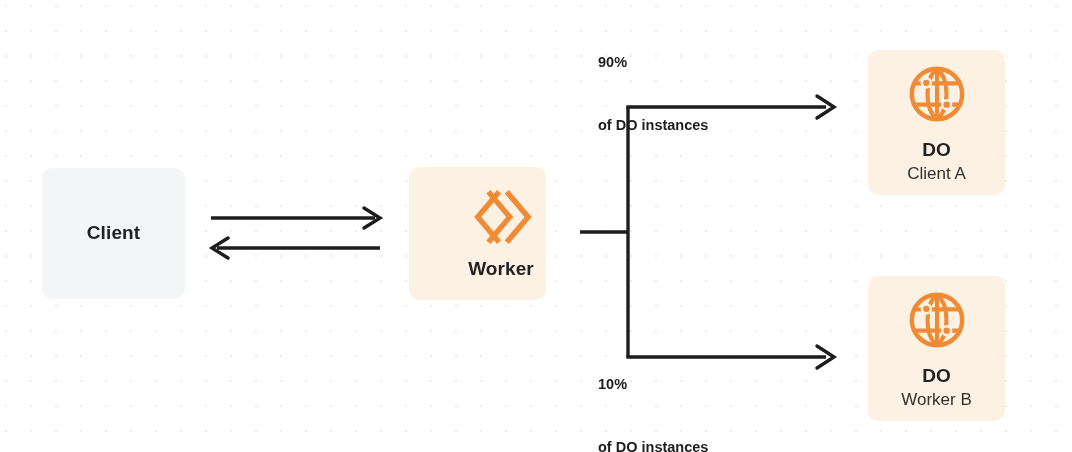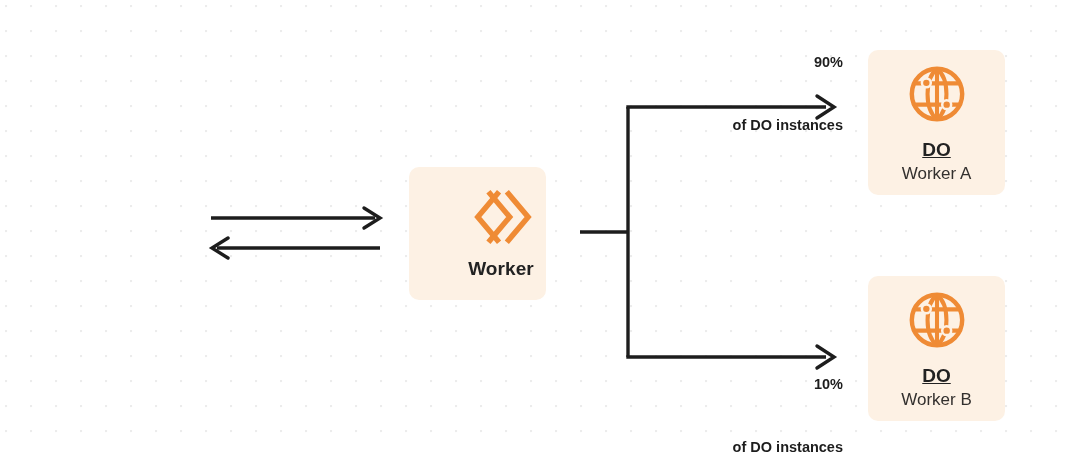--- a/index.html
+++ b/index.html
@@ -69,21 +69,20 @@
     color: #222222;
     letter-spacing: 0.1px;
     line-height: 1.2;
   }
   .node-title-do {
     font-size: 19px;
     font-weight: bold;
     color: #222222;
     margin-top: 14px;
     line-height: 1.15;
-    text-decoration: underline;
   }
   .node-sub {
     font-size: 17px;
     font-weight: normal;
     color: #33302e;
     margin-top: 3px;
     line-height: 1.2;
   }
 
   .icon-worker {
@@ -105,21 +104,21 @@
     top: 0;
     width: 1072px;
     height: 452px;
     overflow: visible;
     pointer-events: none;
   }
 
   
   .edge-label {
     position: absolute;
-    text-align: right;
+    text-align: left;
     font-size: 14.5px;
     font-weight: bold;
     color: #1d1d1d;
     line-height: 1.45;
     white-space: nowrap;
   }
   .label-90 {
     left: 598px;
     top: 52px;
     width: 245px;
@@ -158,20 +157,23 @@
       <path d="M 626.3 107 L 826 107" fill="none" stroke="#1d1d1d" stroke-width="3.4" stroke-linecap="butt"></path>
       <polyline points="817,96 834,107 817,118" fill="none" stroke="#1d1d1d" stroke-width="3.4" stroke-linecap="round" stroke-linejoin="miter"></polyline>
     </g>
 
     <g>
       <path d="M 626.3 357 L 826 357" fill="none" stroke="#1d1d1d" stroke-width="3.4" stroke-linecap="butt"></path>
       <polyline points="817,346 834,357 817,368" fill="none" stroke="#1d1d1d" stroke-width="3.4" stroke-linecap="round" stroke-linejoin="miter"></polyline>
     </g>
   </svg>
 
+  <div class="node node-client">
+    <div class="node-title">Client</div>
+  </div>
 
   <div class="node node-worker">
     <span>
       <svg class="icon-worker" viewBox="0 0 64 64" fill="none" aria-hidden="true">
 
         <path d="M30 6 L8 32 L30 58" stroke="#ef8b35" stroke-width="5.6" fill="none" stroke-linejoin="miter" stroke-linecap="butt"></path>
         <path d="M30 6 L52 32 L30 58" stroke="#ef8b35" stroke-width="5.6" fill="none" stroke-linejoin="miter" stroke-linecap="butt" transform="translate(-11,0)"></path>
 
         <path d="M38 6 L60 32 L38 58" stroke="#ef8b35" stroke-width="5.6" fill="none" stroke-linejoin="miter" stroke-linecap="butt"></path>
       </svg>
@@ -186,21 +188,21 @@
         <line x1="32" y1="6" x2="32" y2="58" stroke="#ef8b35" stroke-width="4.2"></line>
         <line x1="8.5" y1="21" x2="55.5" y2="21" stroke="#ef8b35" stroke-width="4.2"></line>
         <line x1="8.5" y1="43" x2="55.5" y2="43" stroke="#ef8b35" stroke-width="4.2"></line>
         <path d="M32 6 C 19 16, 19 48, 32 58" stroke="#ef8b35" stroke-width="4.2" fill="none"></path>
         <path d="M32 6 C 45 16, 45 48, 32 58" stroke="#ef8b35" stroke-width="4.2" fill="none"></path>
         <circle cx="21" cy="20.5" r="4.6" fill="#ef8b35" stroke="#fdf1e4" stroke-width="2.6"></circle>
         <circle cx="42" cy="43" r="4.6" fill="#ef8b35" stroke="#fdf1e4" stroke-width="2.6"></circle>
       </svg>
     </span>
     <div class="node-title-do">DO</div>
-    <div class="node-sub">Worker A</div>
+    <div class="node-sub">Client A</div>
   </div>
 
   <div class="node node-do-b">
     <span>
       <svg class="icon-globe" viewBox="0 0 64 64" fill="none" aria-hidden="true">
         <circle cx="32" cy="32" r="26" stroke="#ef8b35" stroke-width="4.6" fill="none"></circle>
         <line x1="32" y1="6" x2="32" y2="58" stroke="#ef8b35" stroke-width="4.2"></line>
         <line x1="8.5" y1="21" x2="55.5" y2="21" stroke="#ef8b35" stroke-width="4.2"></line>
         <line x1="8.5" y1="43" x2="55.5" y2="43" stroke="#ef8b35" stroke-width="4.2"></line>
         <path d="M32 6 C 19 16, 19 48, 32 58" stroke="#ef8b35" stroke-width="4.2" fill="none"></path>

